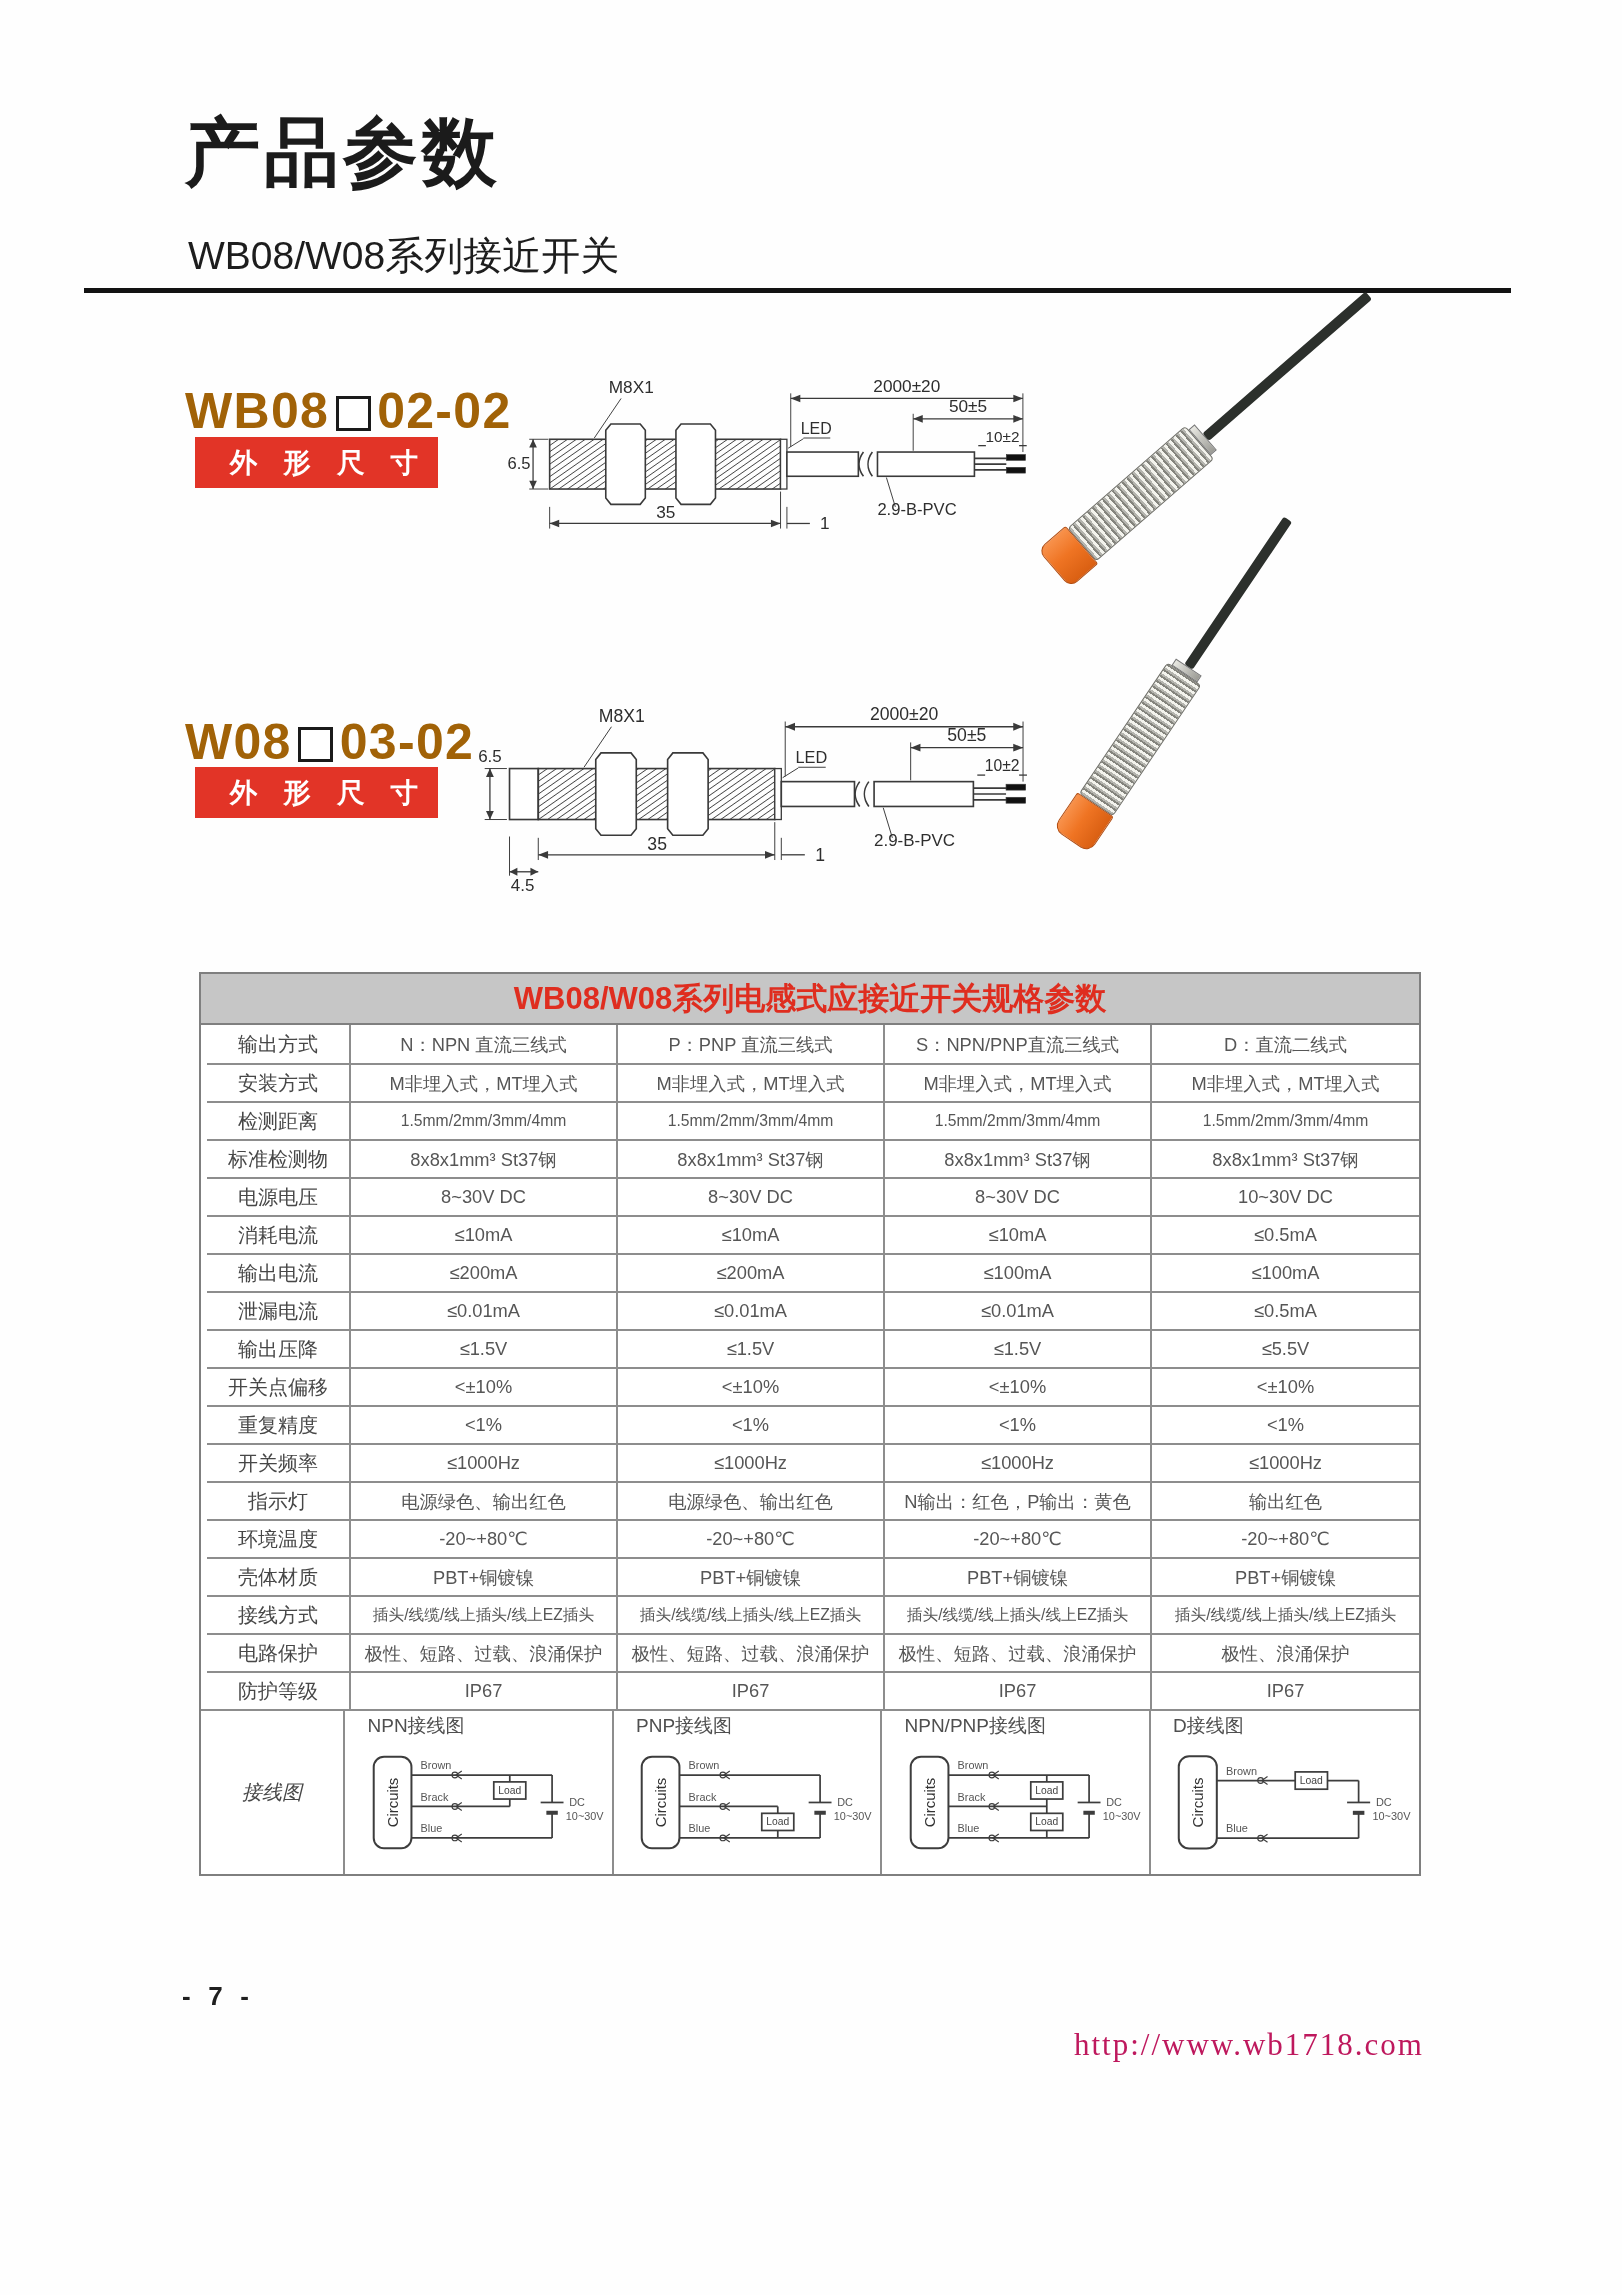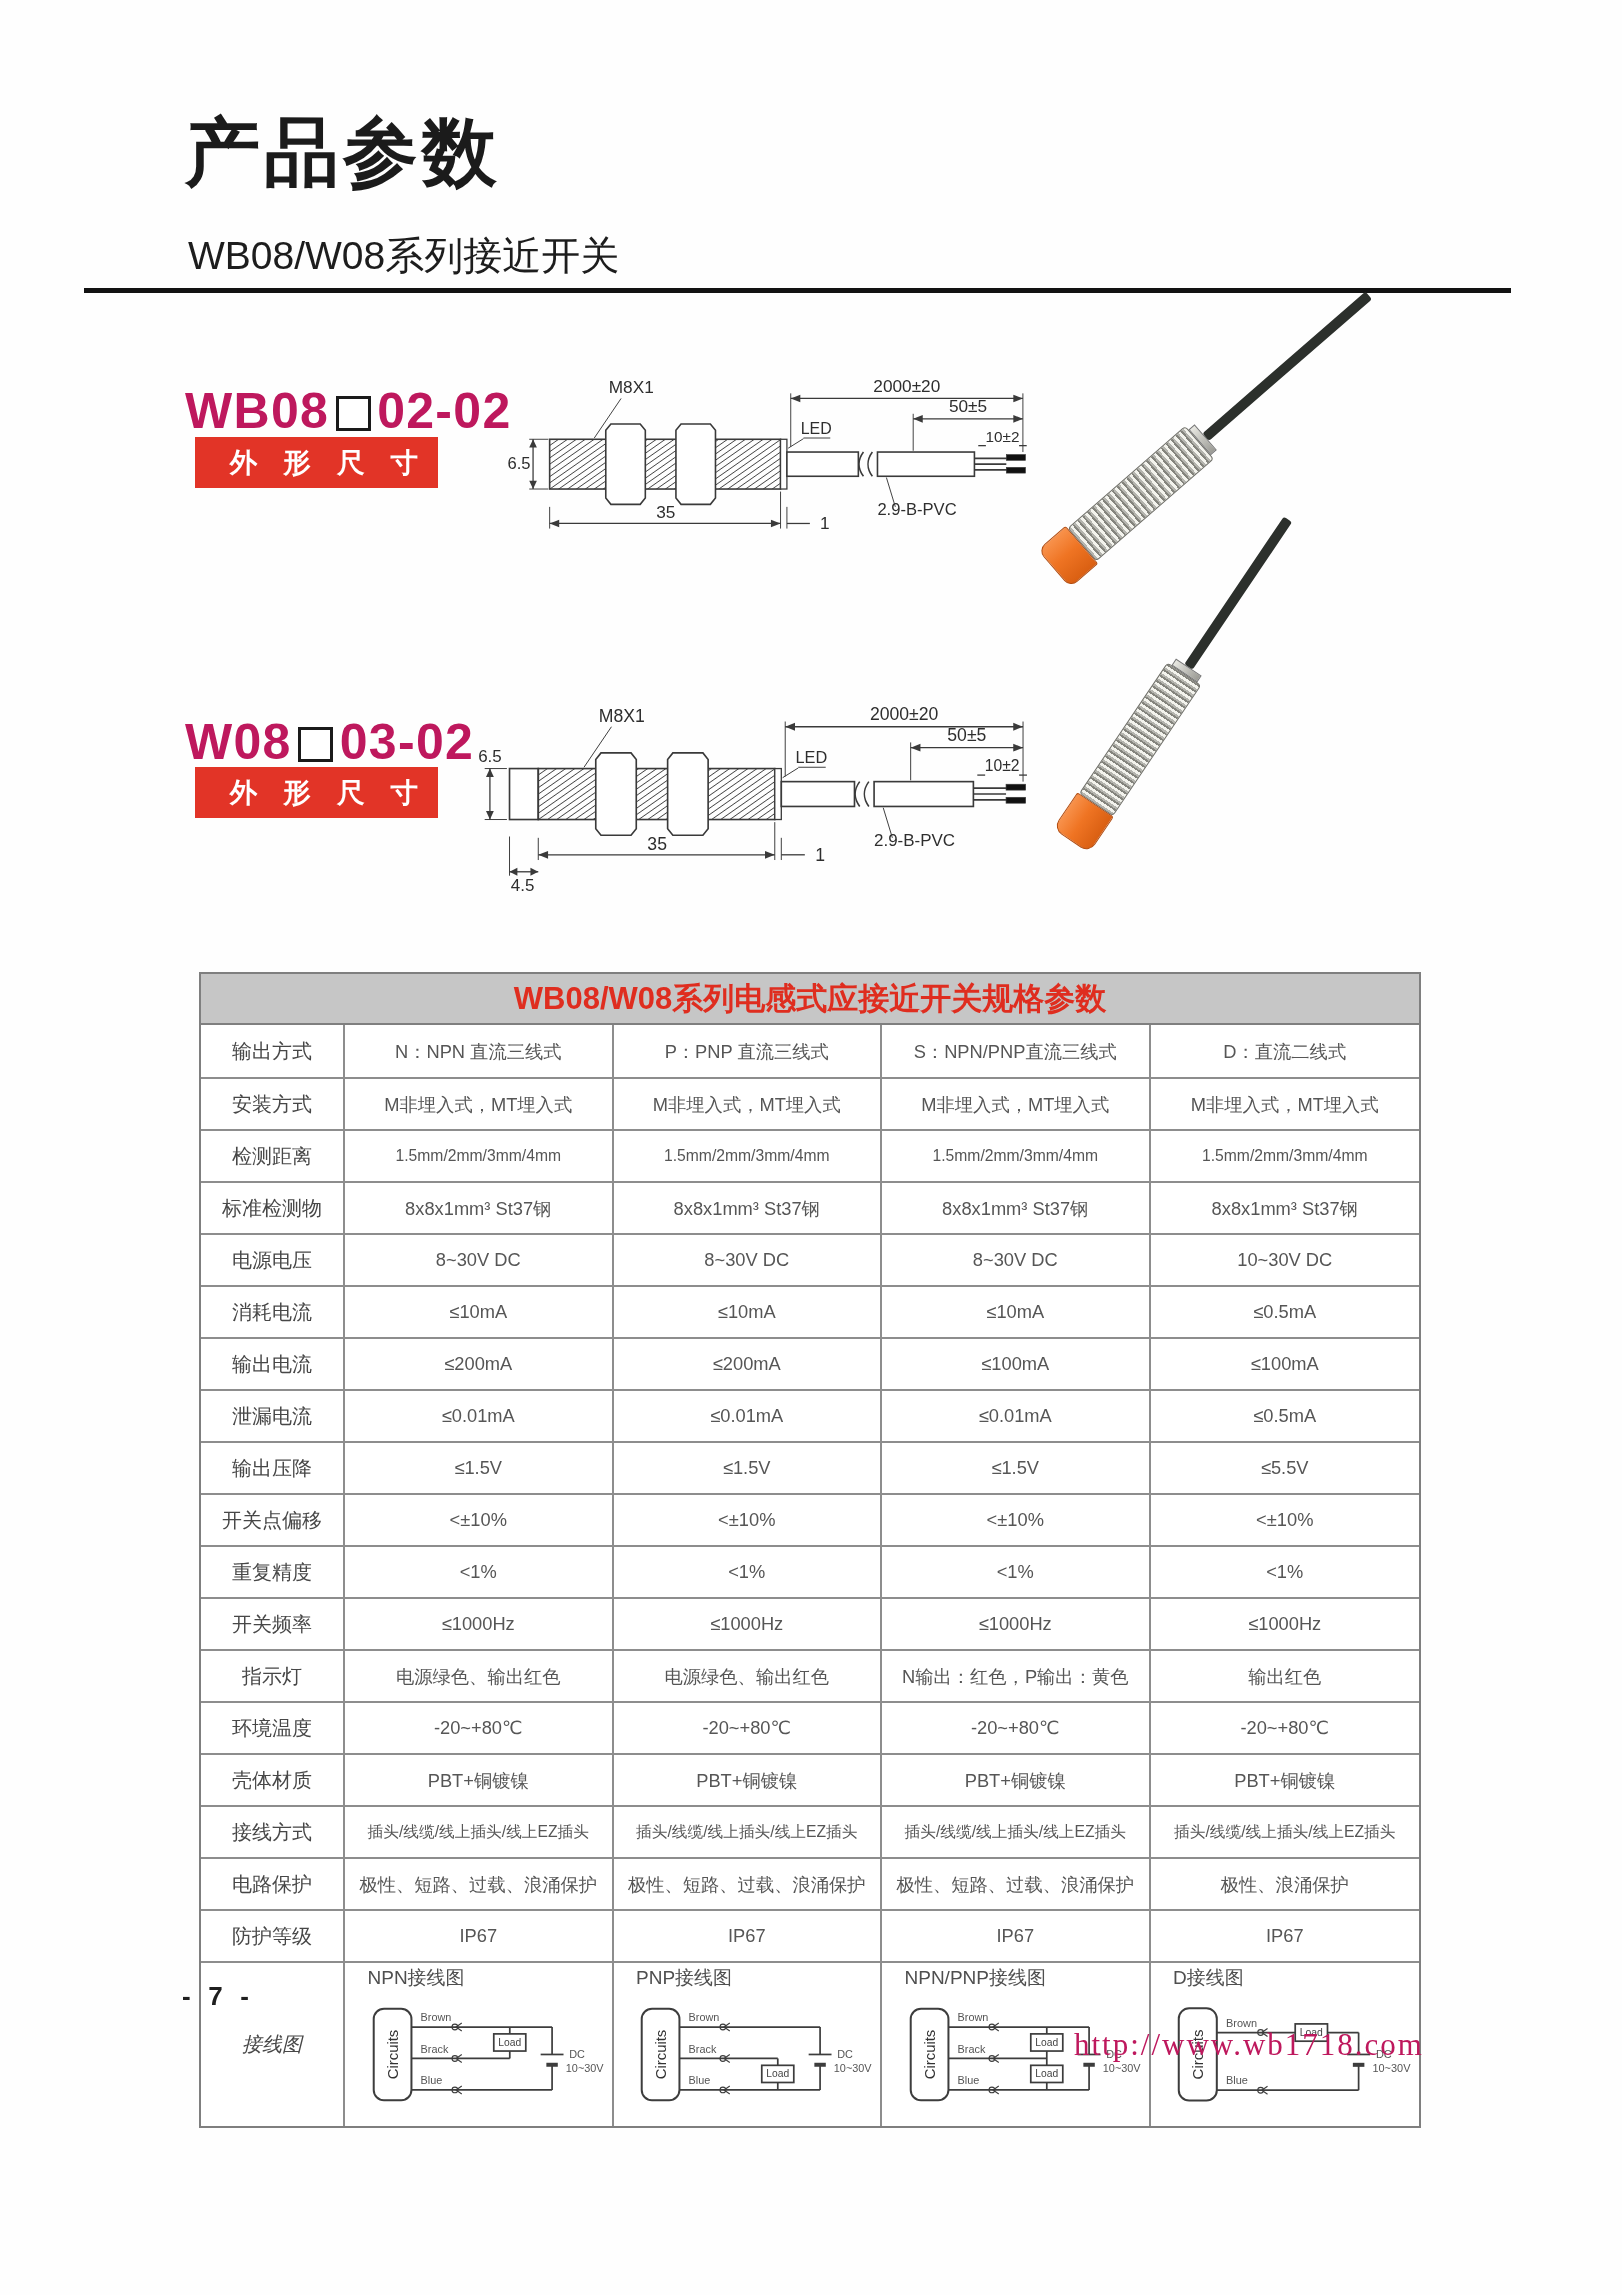--- a/index.html
+++ b/index.html
@@ -8,21 +8,21 @@
   body { font-family:"Liberation Sans","DejaVu Sans",sans-serif; }
   .page { position:relative; width:1623px; height:2295px; background:#fefefe; overflow:hidden; }
 
   
   .page-title { position:absolute; left:185px; top:103px; font-size:75px; font-weight:700;
                 color:#1b1b1b; letter-spacing:3.9px; }
   .page-subtitle { position:absolute; left:188px; top:229px; font-size:39px; color:#1d1d1d; }
   .header-rule { position:absolute; left:84px; top:288px; width:1427px; height:4.6px; background:#121212; }
 
   
-  .model-label { position:absolute; font-size:50px; font-weight:800; color:#be185d; letter-spacing:1.3px; white-space:nowrap; }
+  .model-label { position:absolute; font-size:50px; font-weight:800; color:#a16207; letter-spacing:1.3px; white-space:nowrap; }
   .model-1 { left:185px; top:382px; }
   .model-2 { left:185px; top:713px; }
   .model-box { display:inline-block; width:35px; height:35px; border:3.3px solid #1a1a1a; background:#fff;
                vertical-align:-2.6px; margin:0 6.5px; }
   .badge { position:absolute; width:243px; height:51px; background:#e23427; color:#ffffff;
            font-size:27.5px; font-weight:700; display:flex; align-items:center; justify-content:center;
            letter-spacing:9.2px; padding-left:24px; }
   .badge-1 { left:195px; top:437px; }
   .badge-2 { left:195px; top:767px; }
 
@@ -52,21 +52,21 @@
   .sensor-1 .collar { width:7.9px; height:34px; }
   .sensor-2 .collar { width:7.9px; height:31px; }
   .cable { background:#2c302c; border-radius:2.6px; }
   .sensor-1 .cable { width:216px; height:10.5px; }
   .sensor-2 .cable { width:178px; height:9.8px; }
 
   
   .spec-table { position:absolute; left:199px; top:972px; width:1222px; border:2px solid #7f7f7f; background:#fff; }
   .spec-title { height:51px; background:#c6c6c6; display:flex; align-items:center; justify-content:center;
                 font-size:31px; font-weight:700; color:#df2d1f; border-bottom:2px solid #7f7f7f; }
-  .spec-row { display:grid; grid-template-columns:144px 1fr 1fr 1fr 1fr; height:52px; border-top:2px solid #8d8d8d; }
+  .spec-row { display:grid; grid-template-columns:144px 1fr 1fr 1fr 1fr; height:38px; border-top:2px solid #8d8d8d;margin-left:6px; }
   .spec-row:first-child { border-top:none; }
   .cell { display:flex; align-items:center; justify-content:center; overflow:hidden; white-space:nowrap; }
   .cell.label { font-size:20px; color:#474747; border-right:2px solid #8d8d8d; }
   .cell.value { font-size:18.3px; color:#565656; border-right:2px solid #8d8d8d; padding:0 2.6px; }
   .cell.value:last-child { border-right:none; }
 
   .diagram-row { display:grid; grid-template-columns:144px 1fr 1fr 1fr 1fr; height:165px; border-top:2px solid #8d8d8d; }
   .diagram-label { display:flex; align-items:center; justify-content:center; font-size:20px; color:#474747;
                    border-right:2px solid #8d8d8d;font-style:italic; }
   .diagram-cell { border-right:2px solid #8d8d8d; padding:2.6px 3.9px 1.3px 6.5px; display:flex; flex-direction:column;margin-left:16px; }

